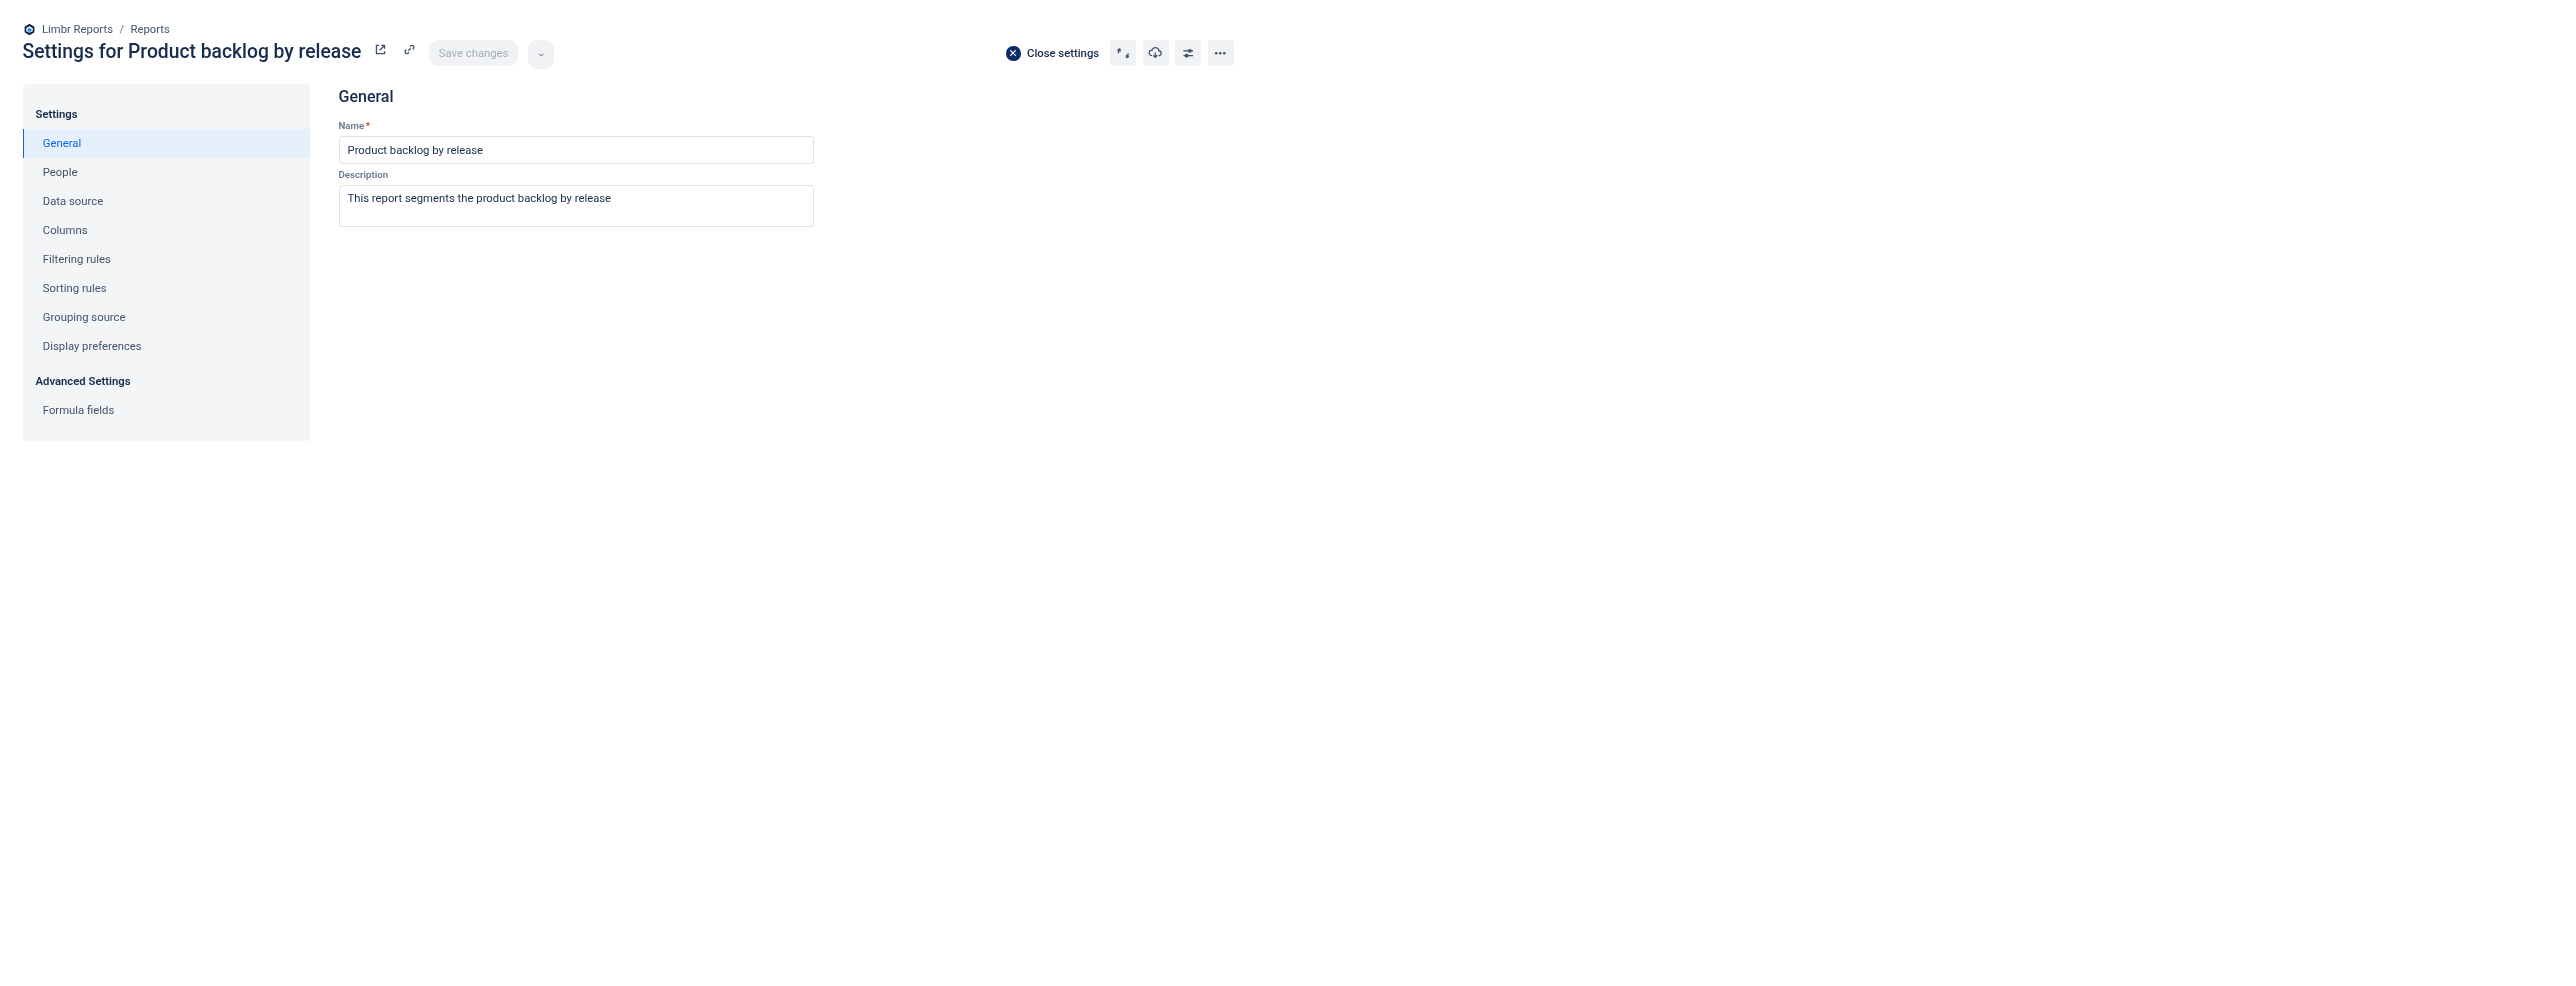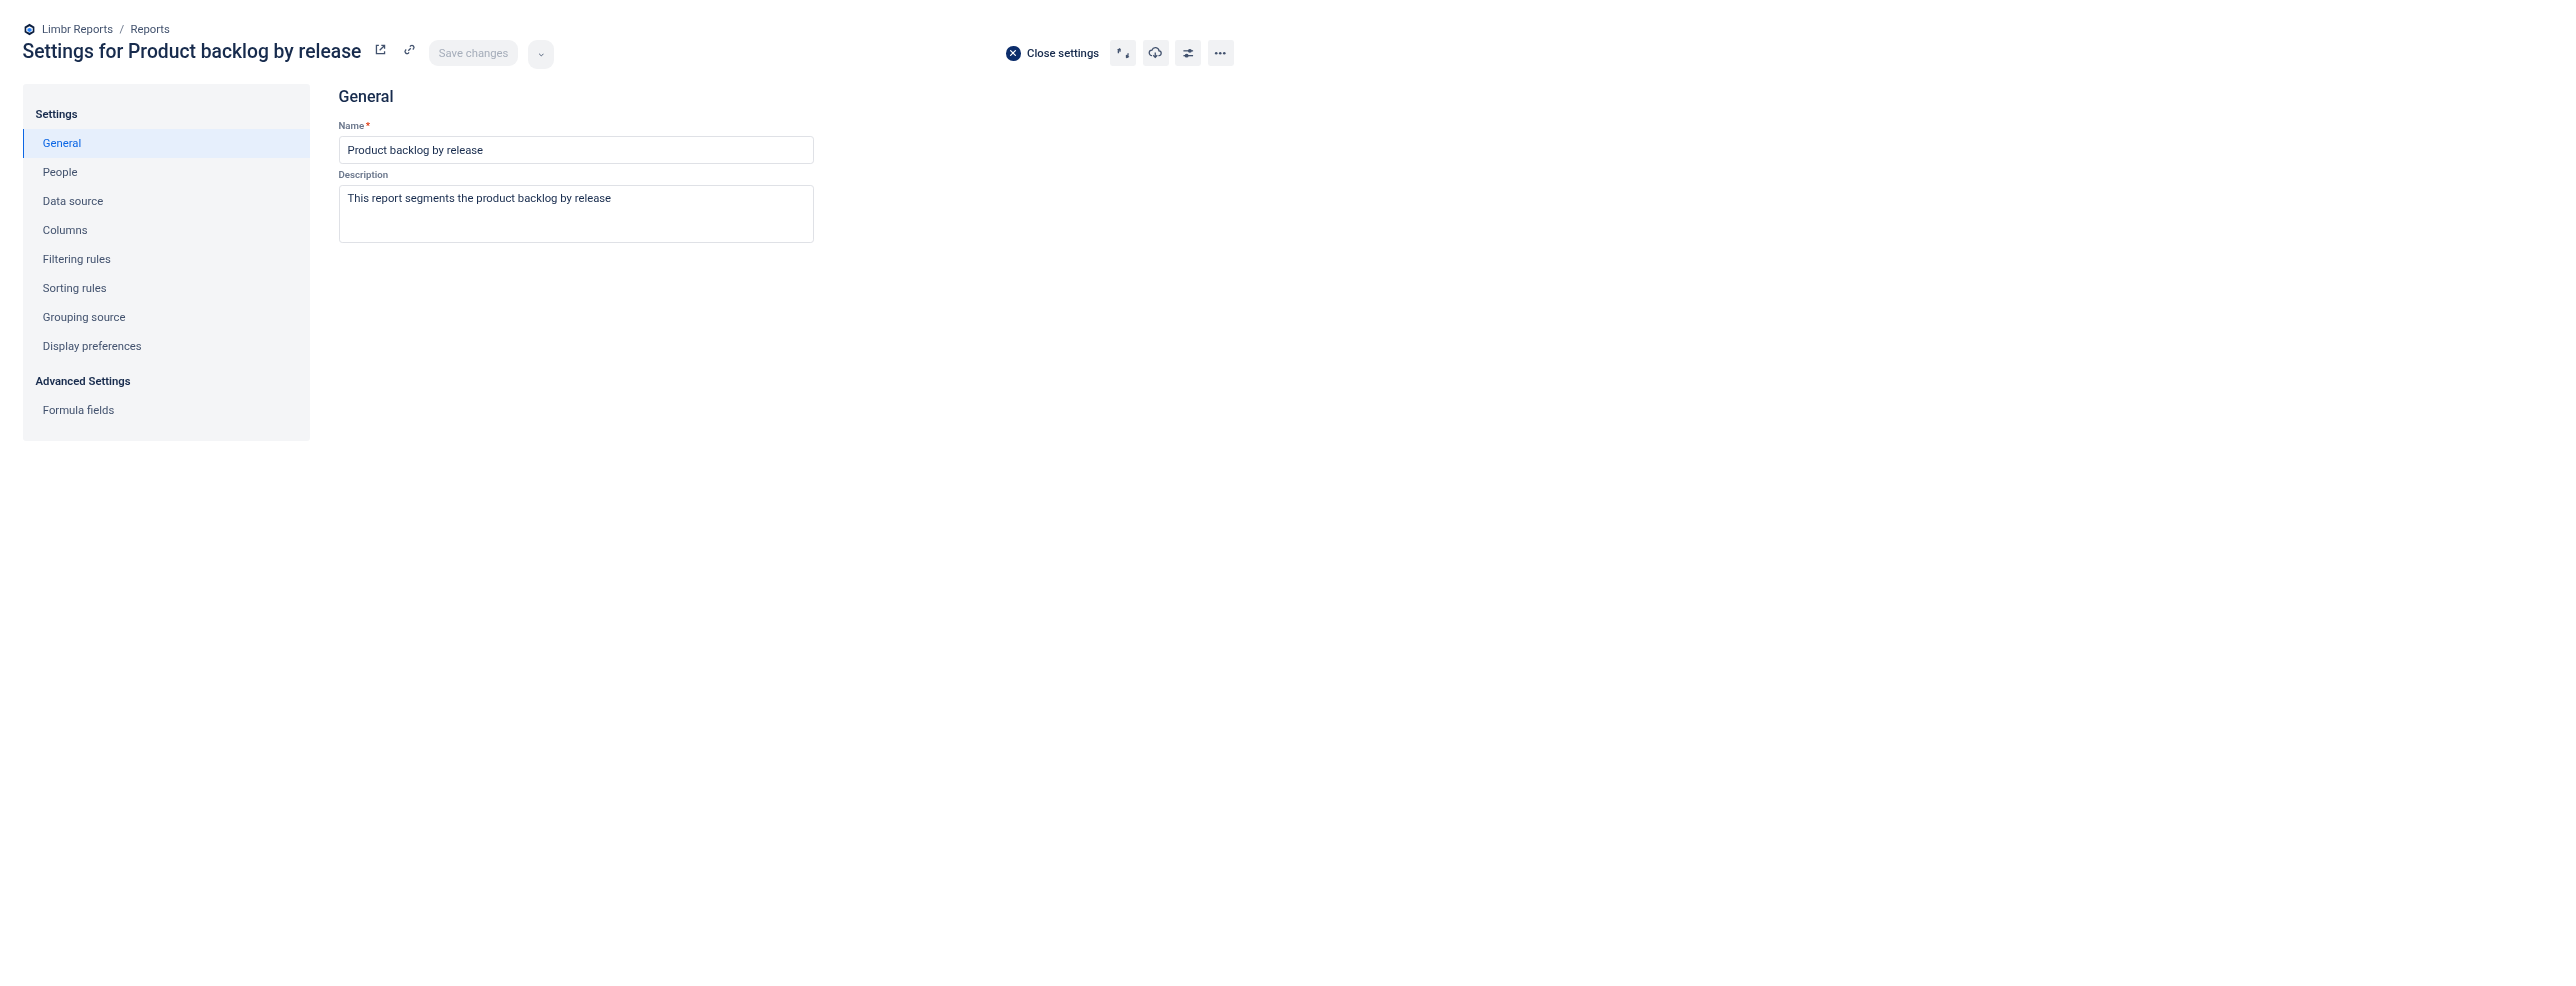--- a/index.html
+++ b/index.html
@@ -186,21 +186,21 @@
     width: 100%;
     font-size: 11.3px;
     font-family: inherit;
     color: #172B4D;
     border: 1.6px solid #DFE1E6;
     border-radius: 3.2px;
     padding: 6.4px 8px;
     background: #fff;
   }
   textarea.input {
-    height: 58px;
+    height: 42px;
     resize: none;
   }
   .select-wrap {
     position: relative;
   }
   .select {
     width: 100%;
     font-size: 11.3px;
     color: #7A869A;
     border: 1.6px solid #DFE1E6;

